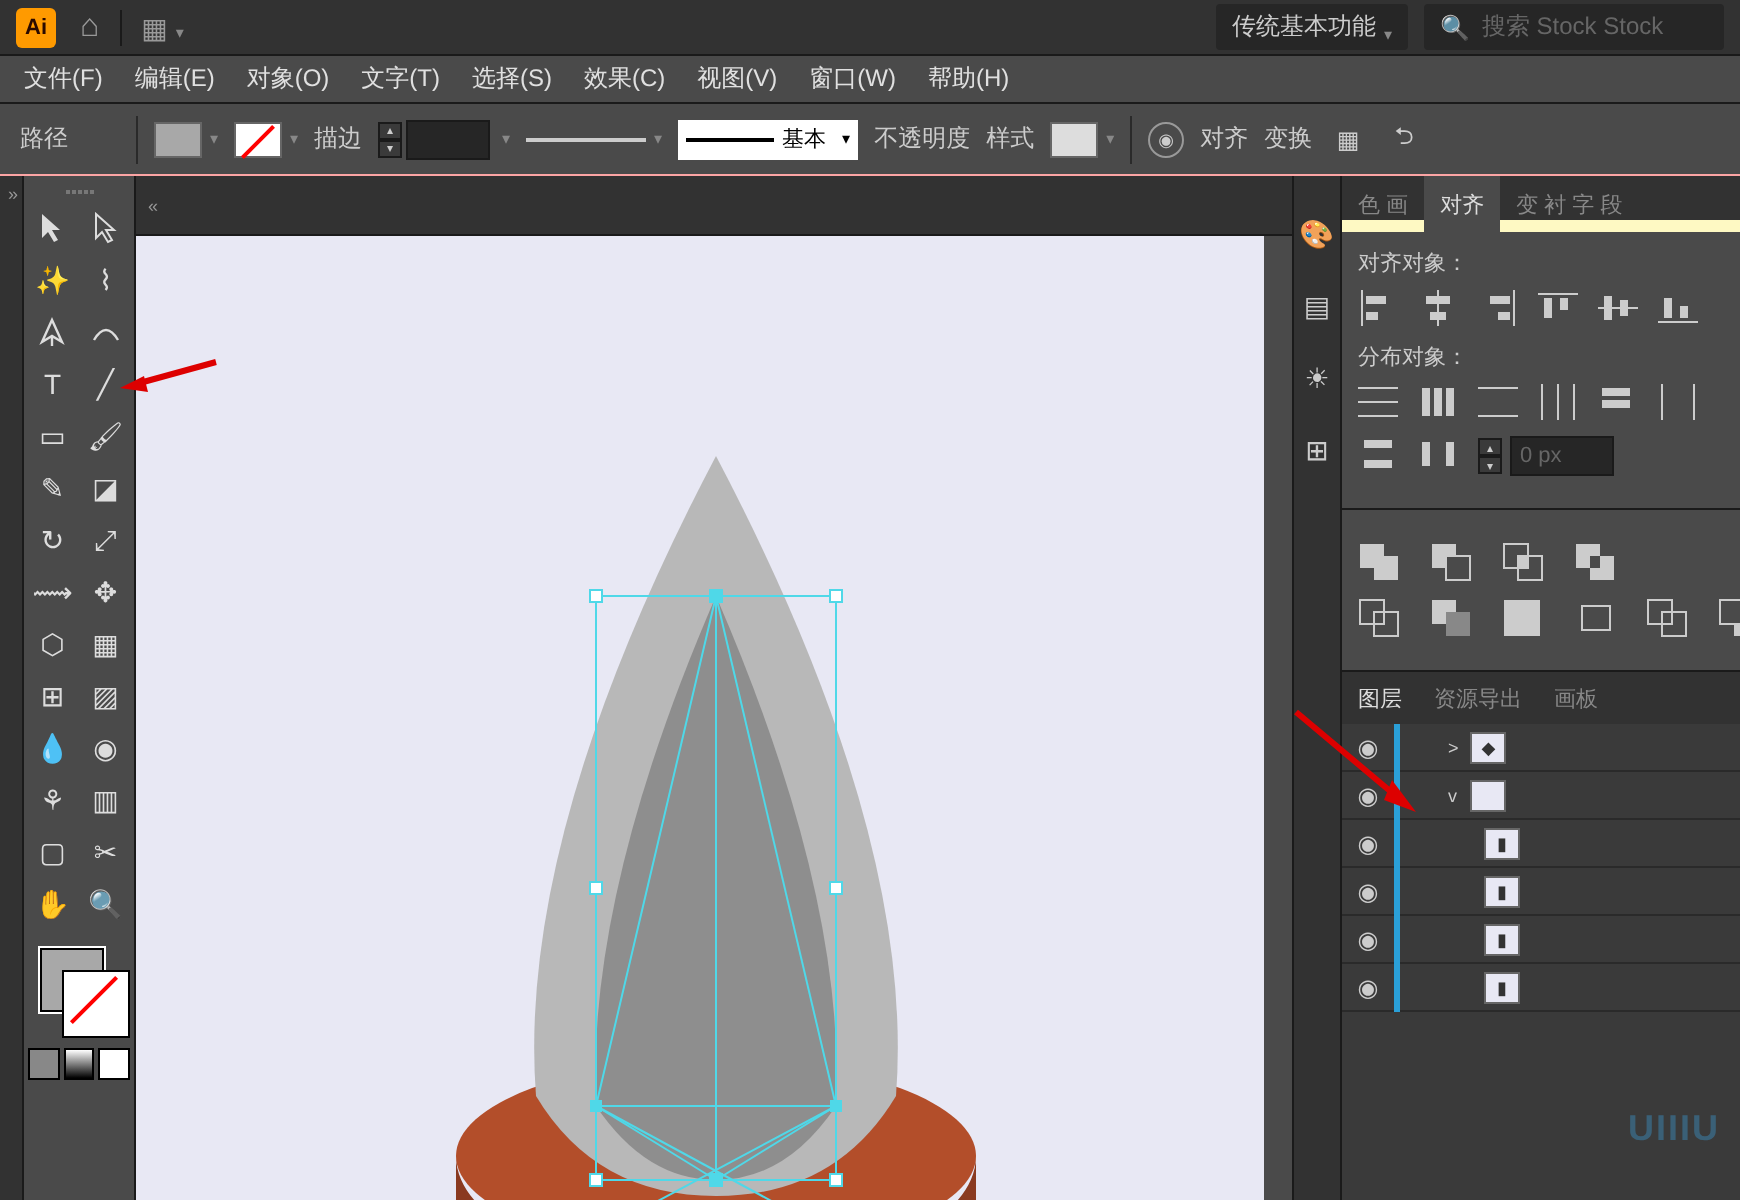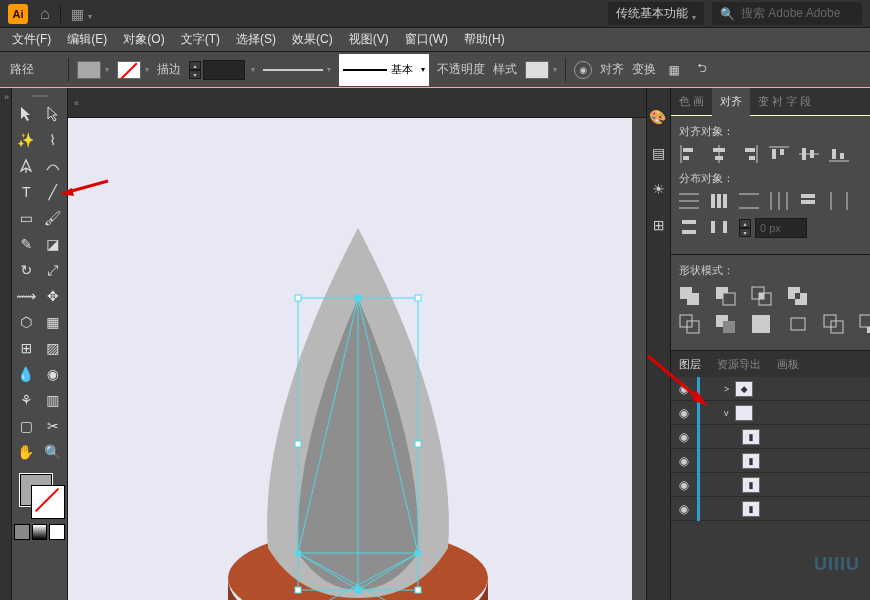--- a/index.html
+++ b/index.html
@@ -21,21 +21,21 @@
 .swatch-dd{display:flex;align-items:center}
 .swatch{width:24px;height:18px;border:1px solid #666}
 .swatch.fill{background:#a8a8a8}
 .swatch.none{background:#fff;position:relative}
 .swatch.none:after{content:"";position:absolute;top:-2px;left:10px;width:2px;height:22px;background:red;transform:rotate(45deg)}
 .stroke-weight{display:flex;align-items:center;gap:2px}
 .stroke-input{width:42px;height:20px;background:#262626;border:1px solid #1a1a1a;display:flex;align-items:center;justify-content:center}
 .stroke-spin{display:flex;flex-direction:column}
 .spin-btn{width:12px;height:9px;background:#3a3a3a;border:1px solid #1a1a1a;font-size:6px;display:flex;align-items:center;justify-content:center}
 .stroke-line{width:60px;height:2px;background:#ccc}
-.stroke-preset{width:90px;height:20px;background:#fff;display:flex;align-items:center;padding:16px 4px;gap:4px}
+.stroke-preset{width:90px;height:20px;background:#fff;display:flex;align-items:center;padding:4px 4px;gap:4px}
 .stroke-preset .line{flex:1;height:2px;background:#000}
 .stroke-preset .lbl{color:#000;font-size:11px}
 .icon-btn{width:20px;height:20px;display:flex;align-items:center;justify-content:center;color:#ccc}
 .globe-icon{width:18px;height:18px;border:1px solid #999;border-radius:50%;display:flex;align-items:center;justify-content:center;font-size:9px}
 .main{display:flex;height:512px}
 .tool-dock{width:12px;background:#323232;border-right:1px solid #1a1a1a;display:flex;flex-direction:column;align-items:center;padding-top:4px}
 .toolbar{width:56px;background:#4a4a4a;border-right:1px solid #1a1a1a;padding:4px 2px;display:flex;flex-direction:column;gap:2px}
 .toolbar-grip{height:8px;display:flex;justify-content:center;align-items:center;gap:1px}
 .toolbar-grip span{width:2px;height:2px;background:#777}
 .dbl-chev{font-size:9px;color:#999;letter-spacing:-2px}
@@ -53,21 +53,21 @@
 .doc-tab.active{background:#4a4a4a}
 .tab-close{font-size:14px;color:#ccc}
 .canvas-wrap{flex:1;background:#e8e8f4;position:relative;overflow:hidden}
 .canvas-scroll-v{position:absolute;right:0;top:0;width:14px;height:100%;background:#4a4a4a}
 .artwork{position:absolute;left:130px;top:100px}
 .annotation-arrow1{position:absolute;top:178px;left:60px;pointer-events:none}
 .annotation-arrow2{position:absolute;top:350px;left:640px;pointer-events:none;z-index:100}
 .right-dock{width:24px;background:#323232;border-left:1px solid #1a1a1a;display:flex;flex-direction:column;align-items:center;padding-top:20px;gap:18px}
 .dock-icon{width:18px;height:18px;display:flex;align-items:center;justify-content:center;font-size:14px}
 .panels{width:200px;background:#4a4a4a;border-left:1px solid #1a1a1a;display:flex;flex-direction:column}
-.panel-tabs{height:28px;display:flex;align-items:center;background:#323232;border-bottom:1px solid #fef9c3;font-size:11px}
+.panel-tabs{height:28px;display:flex;align-items:flex-start;background:#323232;border-bottom:6px solid #fef9c3;font-size:11px}
 .ptab{padding:0 8px;height:28px;display:flex;align-items:center;color:#888}
 .ptab.active{background:#4a4a4a;color:#ddd}
 .panel-body{padding:8px;border-bottom:1px solid #1a1a1a}
 .panel-label{font-size:11px;color:#ccc;margin-bottom:6px}
 .align-row{display:flex;gap:10px;margin-bottom:8px}
 .align-btn{width:20px;height:18px;position:relative}
 .dist-input{display:flex;align-items:center;gap:4px}
 .dist-field{width:52px;height:20px;background:#262626;border:1px solid #1a1a1a;color:#666;display:flex;align-items:center;padding:0 4px;font-size:11px}
 .pftabs2{display:flex;background:#323232;height:26px;align-items:center;font-size:11px}
 .pftab2{padding:0 8px;height:26px;display:flex;align-items:center;color:#888}
@@ -94,21 +94,21 @@
   <div class="home-icon">⌂</div>
   <div class="top-divider"></div>
   <div class="arrange-icon">▦<span class="dropdown-caret">▾</span></div>
   <div class="workspace-switcher">
     <div class="workspace-dd">
       <span>传统基本功能</span>
       <span class="dropdown-caret">▾</span>
     </div>
     <div class="search-box">
       <span>🔍</span>
-      <span>搜索 Adobe Adobe</span>
+      <span>搜索 Stock Stock</span>
     </div>
   </div>
 </div>
 
 <div class="menu-bar">
   <div class="menu-item">文件(F)</div>
   <div class="menu-item">编辑(E)</div>
   <div class="menu-item">对象(O)</div>
   <div class="menu-item">文字(T)</div>
   <div class="menu-item">选择(S)</div>
@@ -425,21 +425,20 @@
           <div class="stroke-spin">
               <div class="spin-btn">▴</div>
               <div class="spin-btn">▾</div>
             </div>
           <div class="dist-field">0 px</div>
         </div>
       </div>
     </div>
 
     <div class="panel-body">
-      <div class="panel-label">形状模式：</div>
       <div class="shape-row">
         <div class="shape-btn">
             <svg width="22" height="20">
               <rect x="1" y="1" width="12" height="12" fill="#ccc"></rect>
               <rect x="8" y="7" width="12" height="12" fill="#ccc"></rect>
             </svg>
           </div>
         <div class="shape-btn">
             <svg width="22" height="20">
               <rect x="1" y="1" width="12" height="12" fill="#ccc"></rect>

